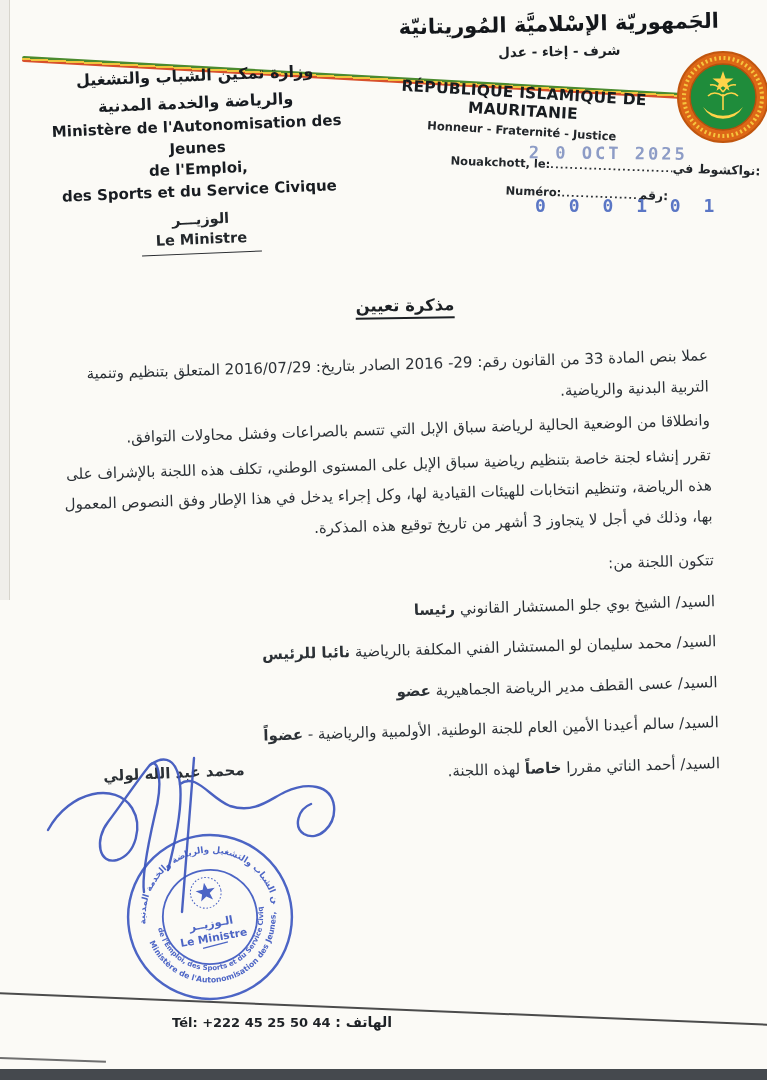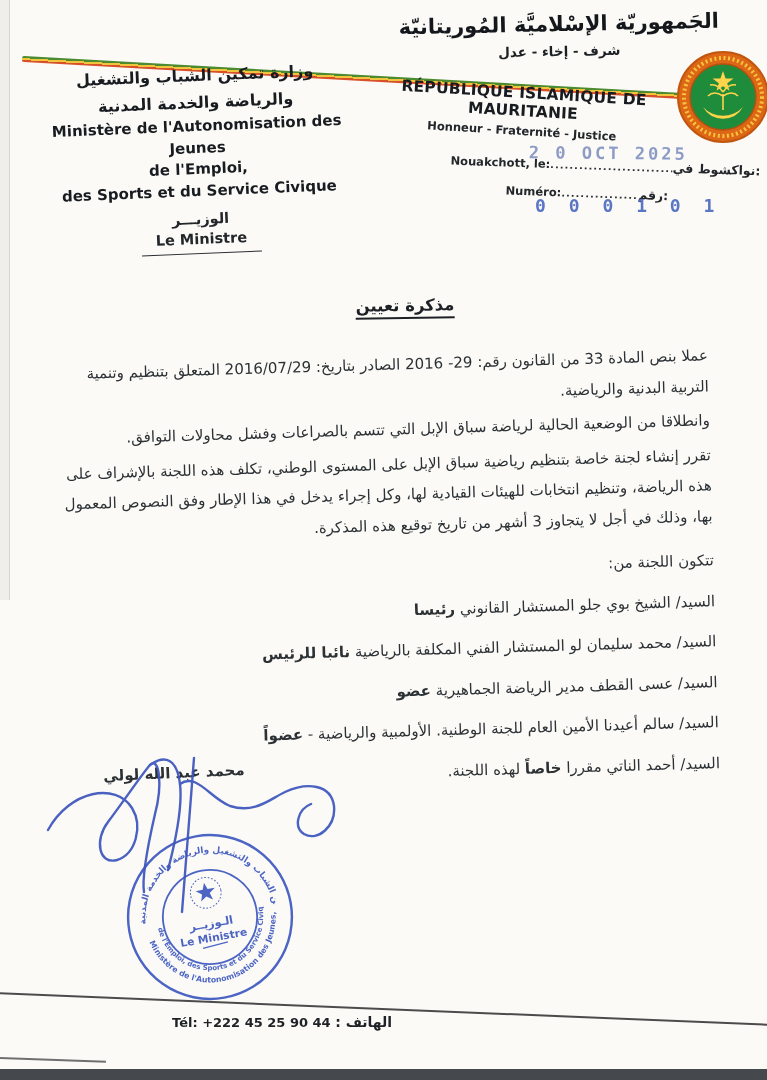--- a/index.html
+++ b/index.html
@@ -175,19 +175,19 @@
     <g stroke="#3b55bd" stroke-width="2.4" fill="none" stroke-linecap="round" opacity=".92">
       <path d="M4,78 C 26,38 72,30 88,56 C 99,74 92,102 73,108 C 55,113 50,88 64,70 C 82,46 98,22 106,13 C 115,4 119,32 111,62 C 103,97 98,128 100,140"></path>
       <path d="M106,13 C 121,2 133,7 136,32 C 139,58 130,95 124,118"></path>
       <path d="M136,32 C 152,20 166,46 186,54 C 211,62 226,47 241,40 C 263,30 287,32 290,54 C 292,74 274,90 260,82 C 249,75 254,57 267,52"></path>
       <path d="M150,6 L 138,160"></path>
     </g>
   </svg>
 
   <div class="abs footer-line"></div>
   <div class="abs footer-text">
-    <span>Tél: +222 45 25 90 44</span>
+    <span>Tél: +222 45 25 50 44</span>
     <span class="ar">: الهاتف</span>
   </div>
 
   <div class="abs bottom-edge-line"></div>
   <div class="abs bottom-band"></div>
 </div>
 
 </body></html>

